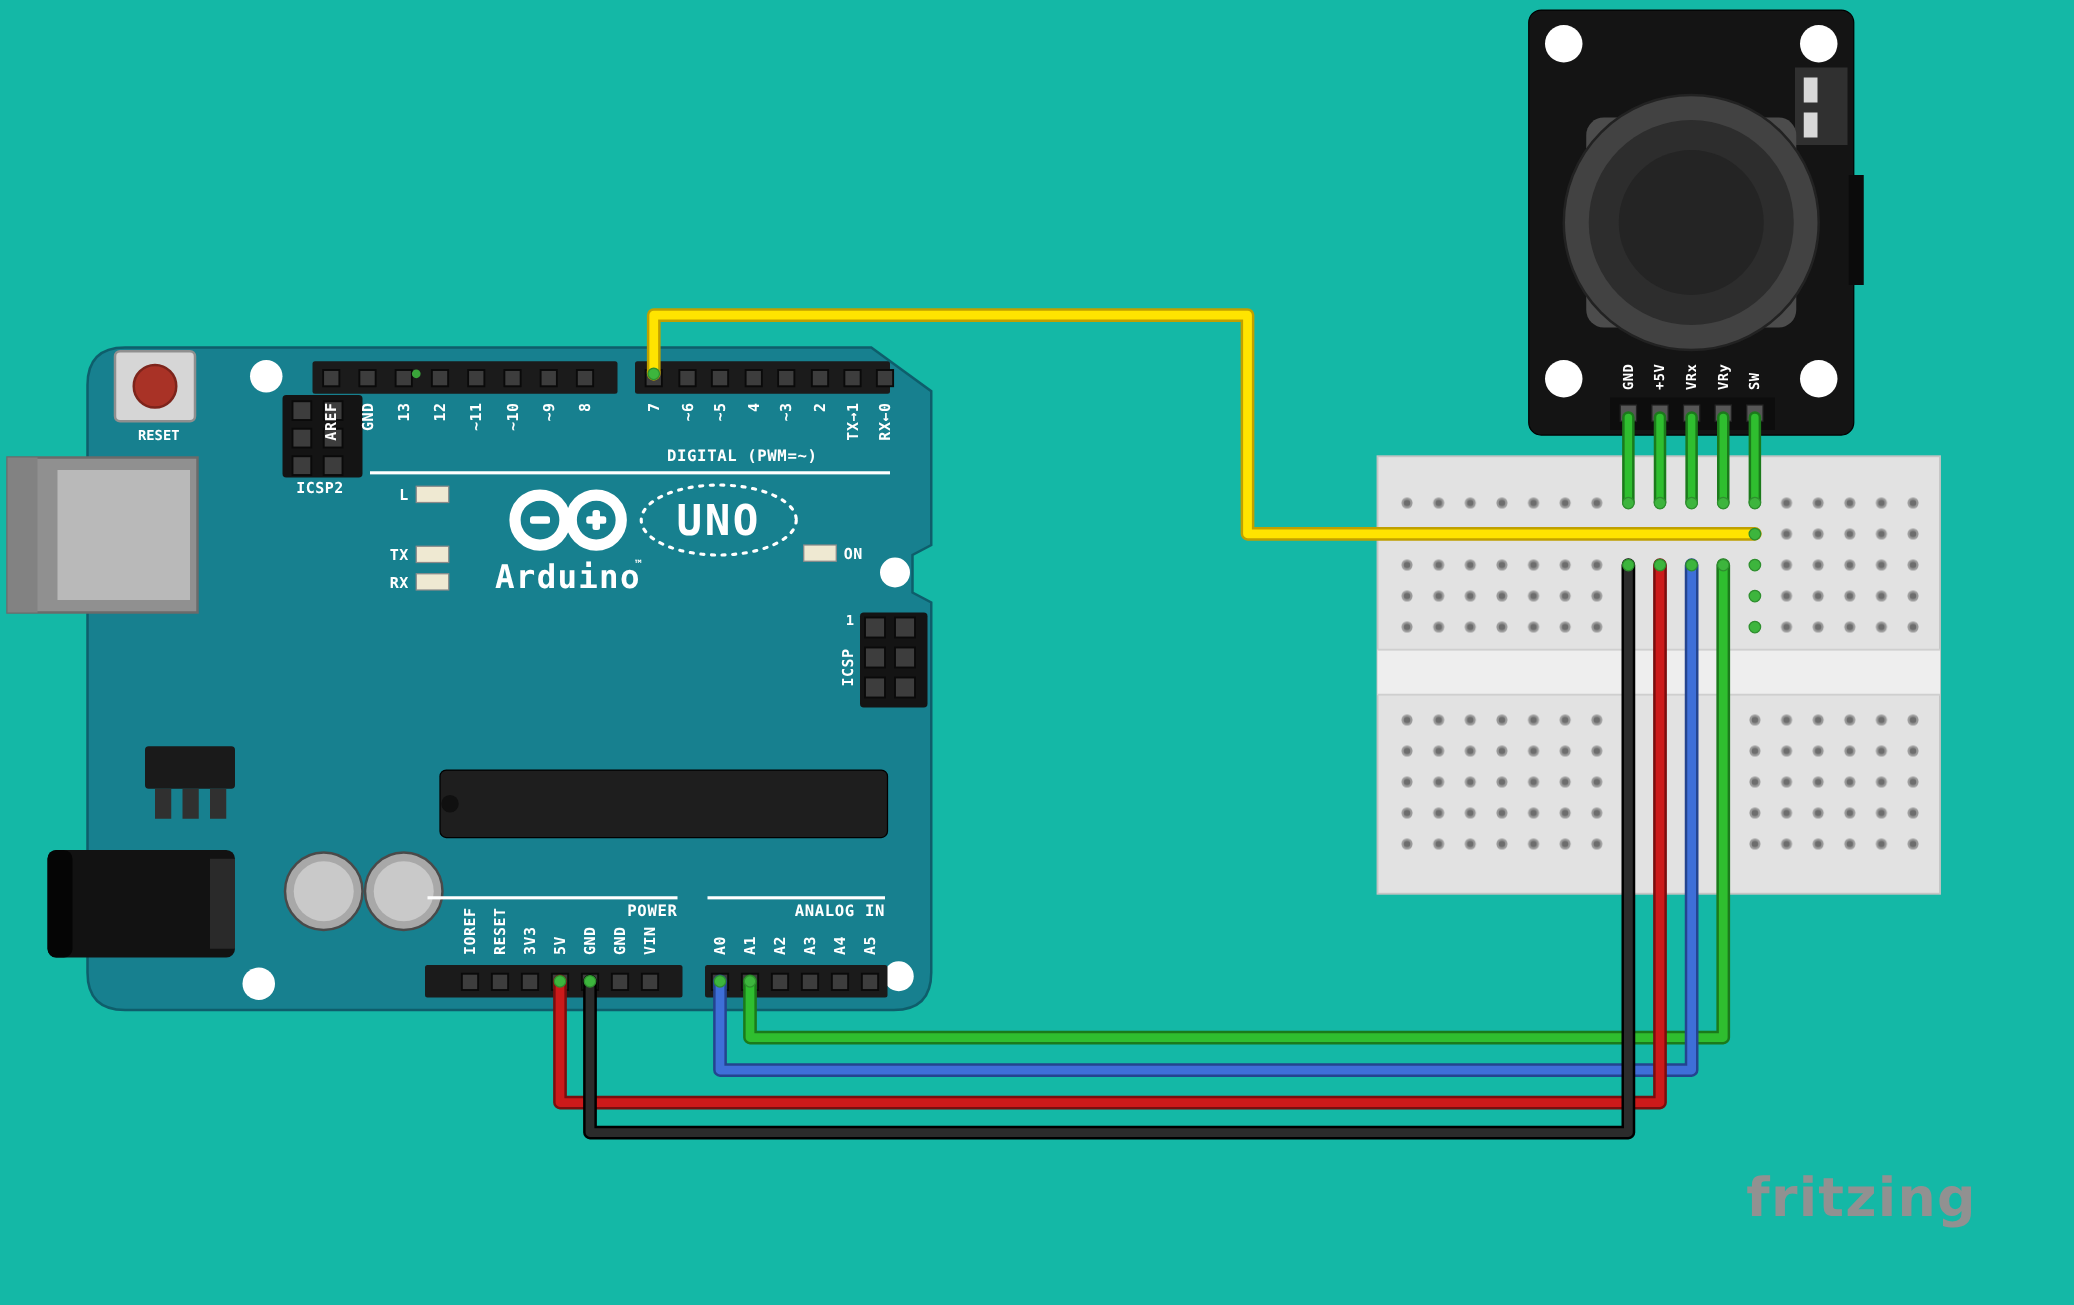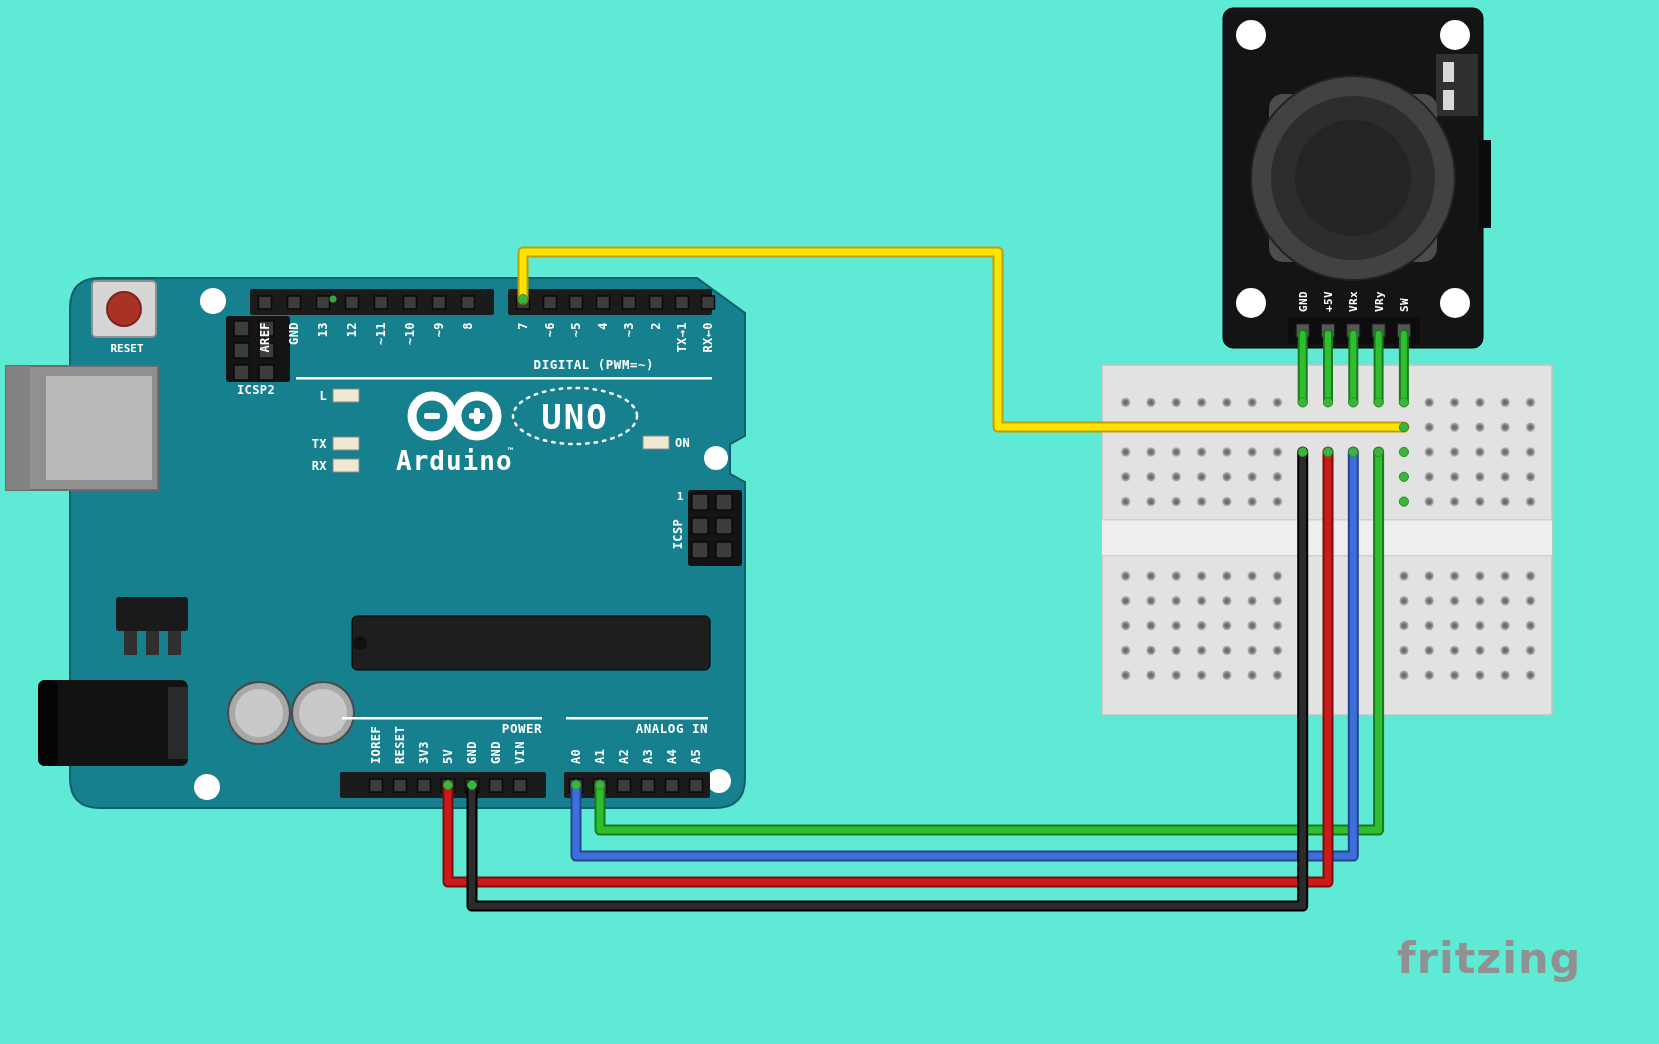--- a/index.html
+++ b/index.html
@@ -1,16 +1,16 @@
 <!DOCTYPE html>
 <html><head>
 <meta charset="utf-8">
 <style>
   html,body{margin:0;padding:0;background:#fff;}
-  .stage{position:relative;width:1659px;height:1044px;background:#5eead4;overflow:hidden;}
+  .stage{position:relative;width:1659px;height:1044px;background:#14b8a6;overflow:hidden;}
   svg{display:block;}
   text{font-family:"DejaVu Sans Mono",monospace;fill:#ffffff;}
   .pl{font-size:12px;font-weight:bold;letter-spacing:.4px;}
   .cap{font-size:12.5px;font-weight:bold;letter-spacing:.5px;}
   .sm{font-size:11px;font-weight:bold;}
   .brand{font-size:26px;font-weight:bold;letter-spacing:1px;}
   .tm{font-size:9px;font-weight:bold;}
   .model{font-size:34px;font-weight:bold;letter-spacing:2px;}
   .jl{font-size:11px;font-weight:bold;letter-spacing:.4px;}
   .wm{font-size:43px;font-weight:bold;fill:#919191;letter-spacing:1px;font-family:"DejaVu Sans",sans-serif;}

